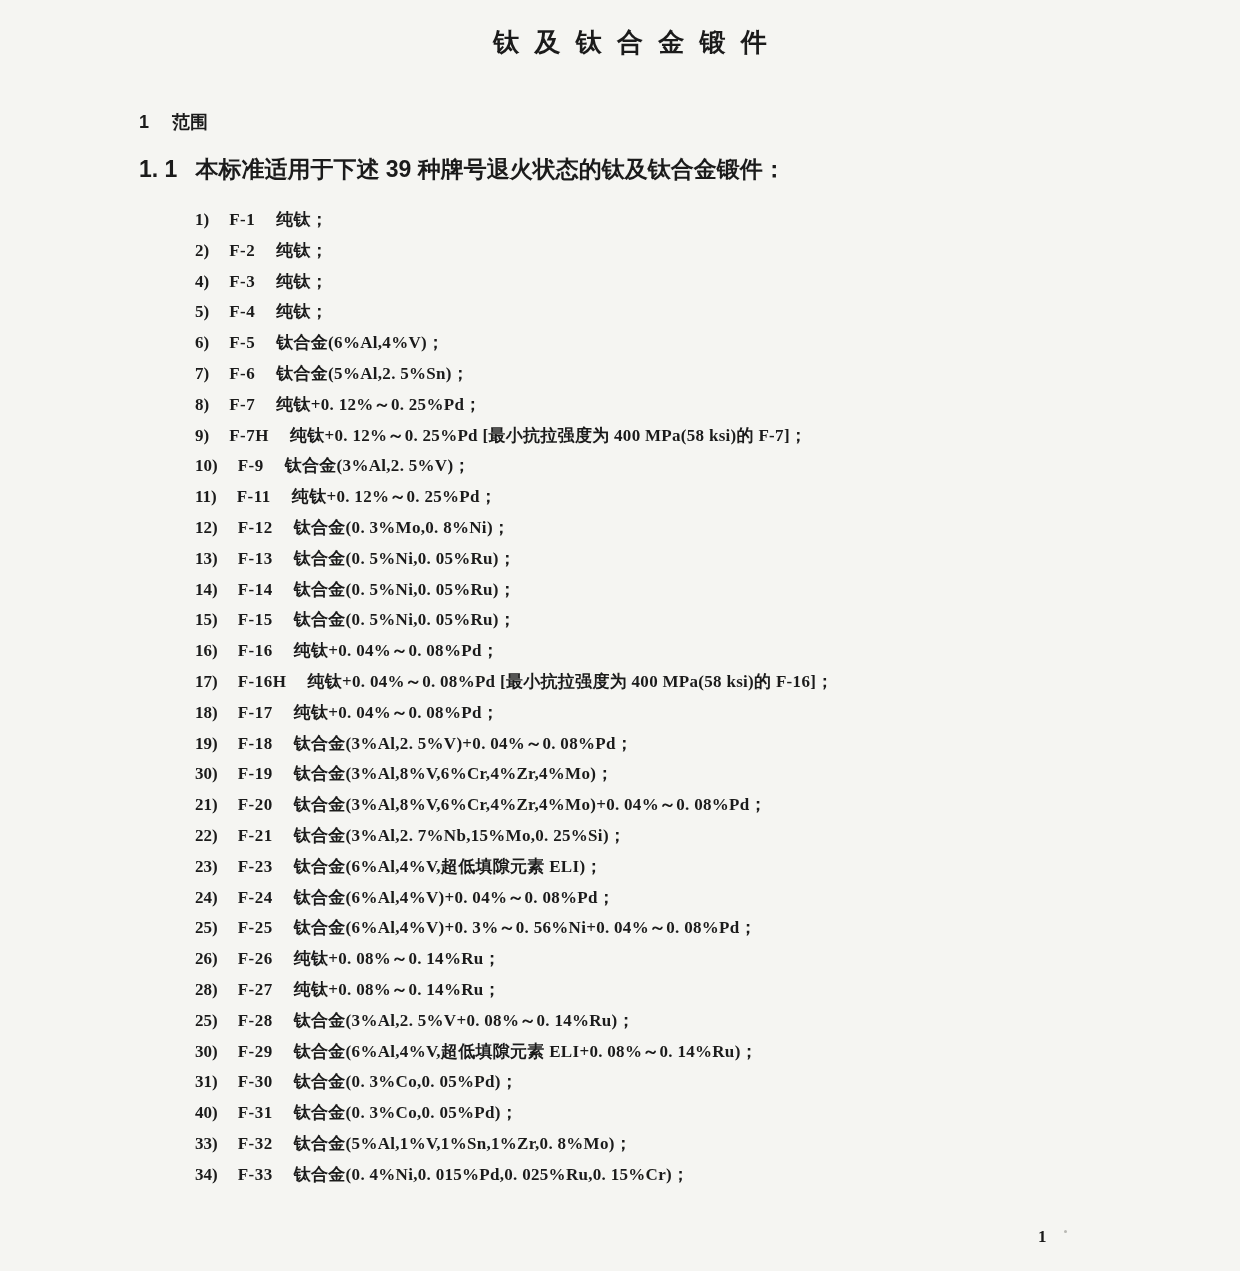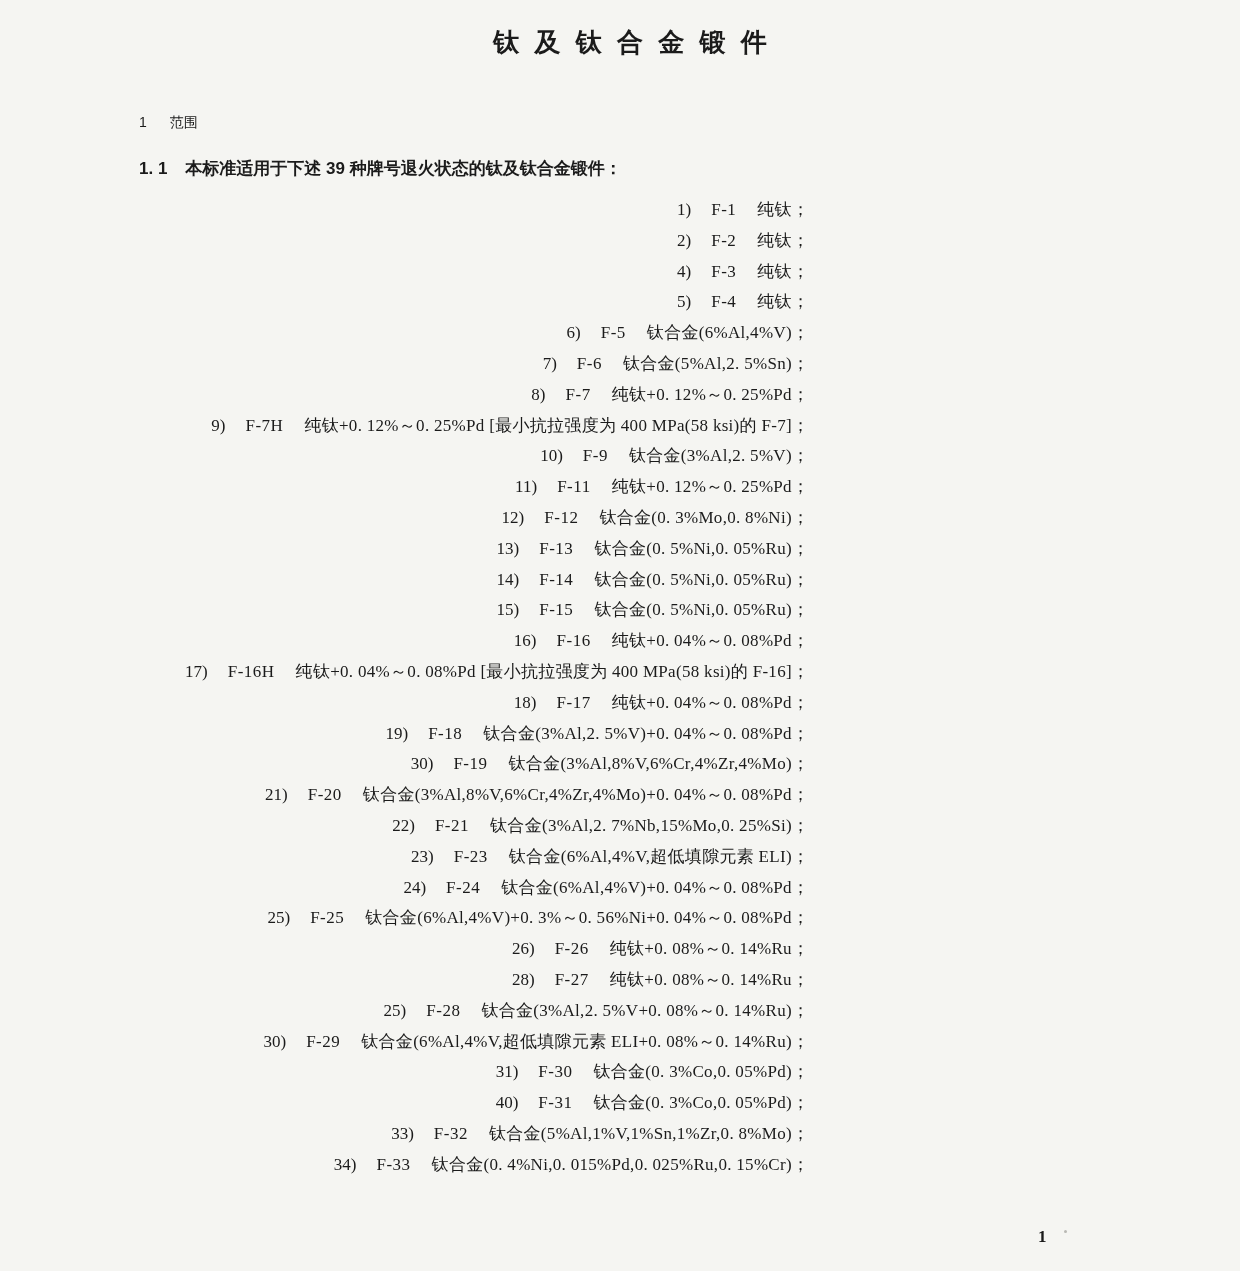--- a/index.html
+++ b/index.html
@@ -29,44 +29,43 @@
     font-weight:700;
     font-size:26px;
     line-height:40px;
     letter-spacing:4px;
     white-space:nowrap;
   }
   .sec-heading{
     position:absolute;
     left:139px;top:110px;
     font-family:"Liberation Sans","DejaVu Sans",sans-serif;
-    font-weight:400;
-    font-size:14px;
+    font-weight:700;
+    font-size:18px;
     line-height:24px;
     white-space:nowrap;
   }
   .sec-num{margin-right:23px;}
   .clause{
     position:absolute;
     left:139px;top:156px;
     font-family:"Liberation Sans","DejaVu Sans",sans-serif;
     font-weight:700;
-    font-size:17px;
+    font-size:23px;
     line-height:26px;
     white-space:nowrap;
   }
   .clause-num{margin-right:18px;}
   .grade-list{
     position:absolute;
     left:181px;top:191px;
-    margin:4px;padding:0;
+    margin:14px;padding:0;
     list-style:none;
     font-size:17px;
-    font-weight:400;
-    text-align:right;
+    font-weight:700;
   }
   .grade-row{
     height:30.8px;
     line-height:30.8px;
     white-space:nowrap;
   }
   .g-num{display:inline-block;margin-right:20px;}
   .g-grade{display:inline-block;margin-right:21px;letter-spacing:0.5px;}
   .g-desc{letter-spacing:0.3px;}
   .page-number{

